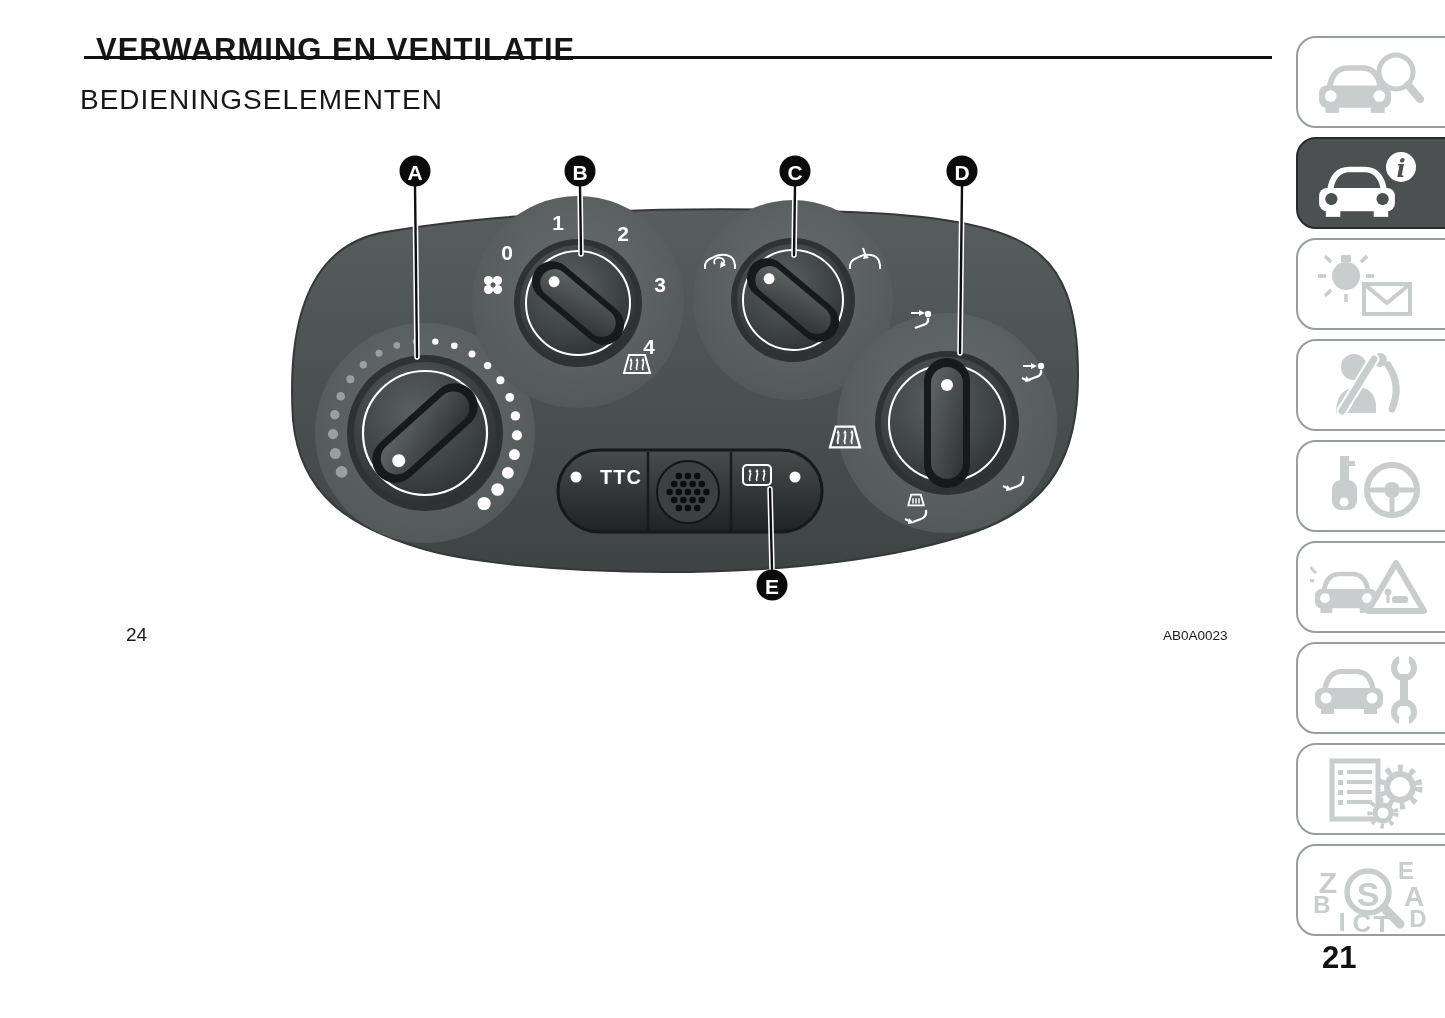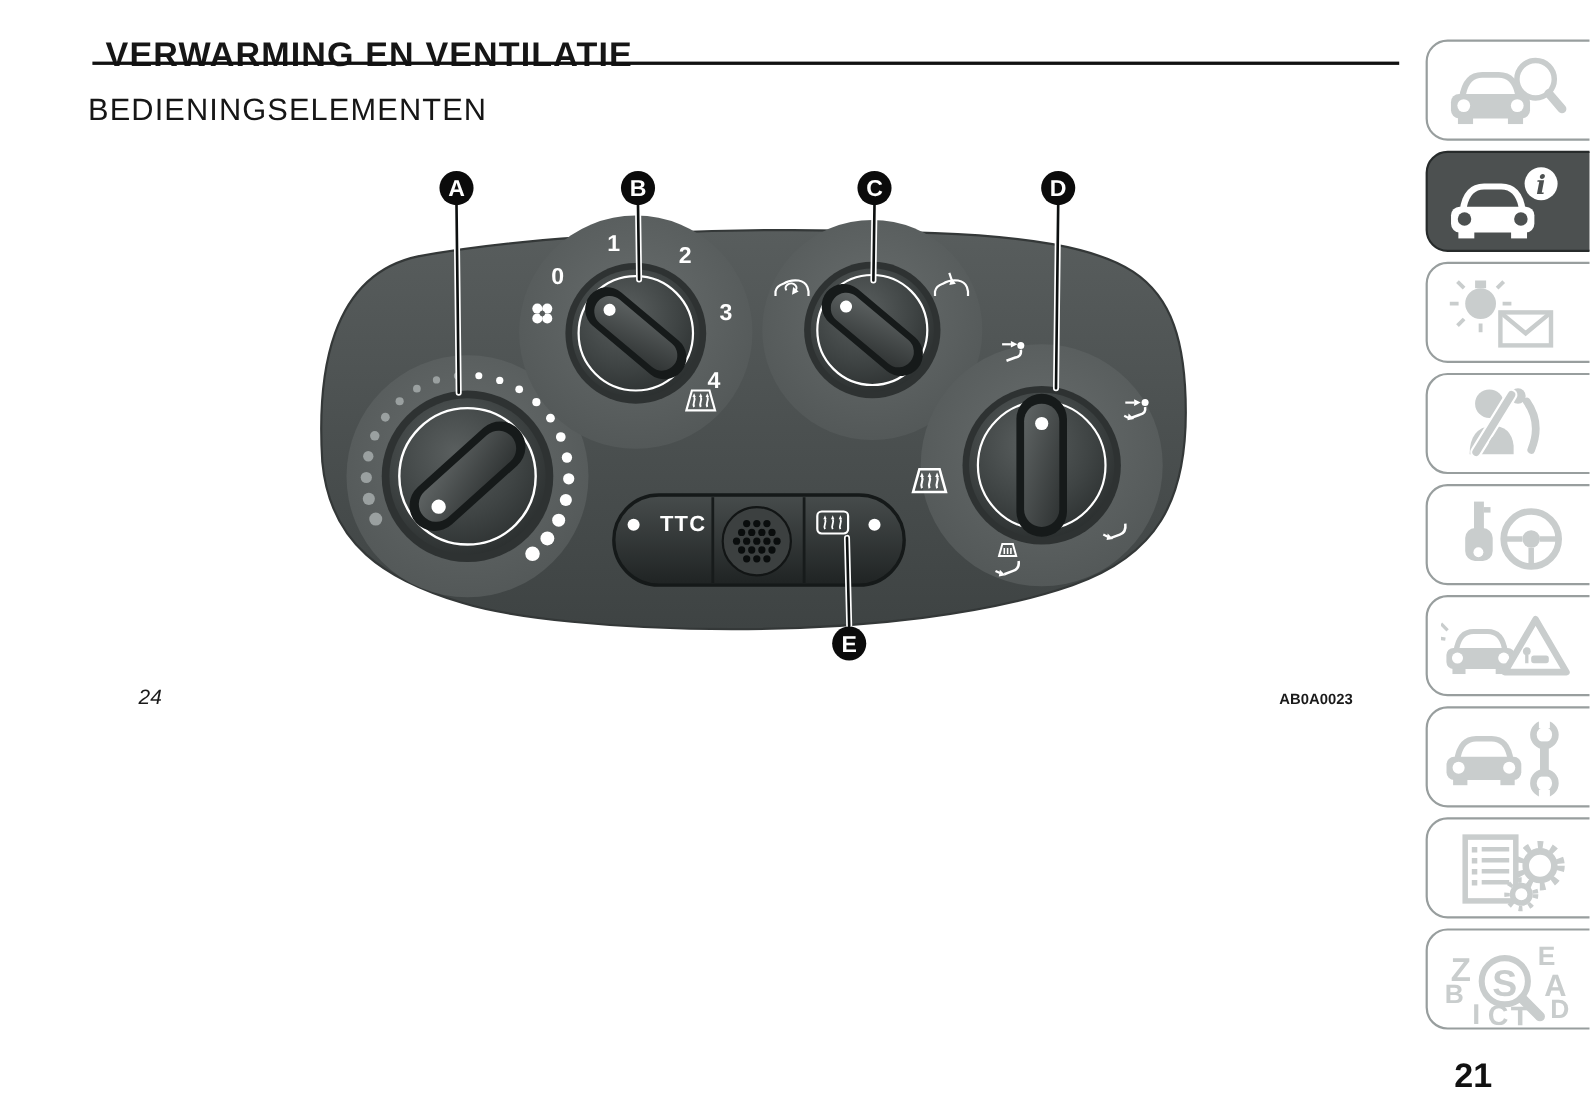--- a/index.html
+++ b/index.html
@@ -16,23 +16,23 @@
   }
   .section-heading{
     position:absolute;left:80px;top:86px;margin:0;
     font-size:28px;font-weight:normal;letter-spacing:1px;color:#161616;line-height:1;
   }
   svg.figure{position:absolute;left:0;top:0;}
   svg.figure text{
     font-family:"Liberation Sans",sans-serif;font-weight:bold;fill:#fff;
     text-anchor:middle;dominant-baseline:central;
   }
-  .fig-num{position:absolute;left:126px;top:624px;font-size:19px;color:#1a1a1a;font-style:italic;}
-  .fig-code{position:absolute;left:1163px;top:628px;font-size:13.5px;font-weight:bold;color:#1a1a1a;}
-  .page-num{position:absolute;left:1322px;top:960px;font-size:31px;font-weight:bold;color:#111;}
+  .fig-num{position:absolute;left:126px;top:624px;font-size:19px;color:#1a1a1a;}
+  .fig-code{position:absolute;left:1163px;top:628px;font-size:13.5px;font-weight:normal;color:#1a1a1a;}
+  .page-num{position:absolute;left:1322px;top:940px;font-size:31px;font-weight:bold;color:#111;}
   .sidebar{position:absolute;left:1296px;top:36px;display:flex;flex-direction:column;gap:9px;}
   .tab{
     position:relative;width:170px;height:92px;box-sizing:border-box;
     border:2.5px solid #989e9e;border-radius:20px;background:#ffffff;
     --icon:#c9cdcd;--bg:#ffffff;
   }
   .tab.active{background:#4c5050;border-color:#272b2b;--icon:#ffffff;--bg:#4c5050;}
   .tab svg{position:absolute;left:12px;top:6px;width:124px;height:80px;}
   .tab svg text{font-family:"Liberation Sans",sans-serif;font-weight:bold;text-anchor:middle;dominant-baseline:central;}
 </style>

